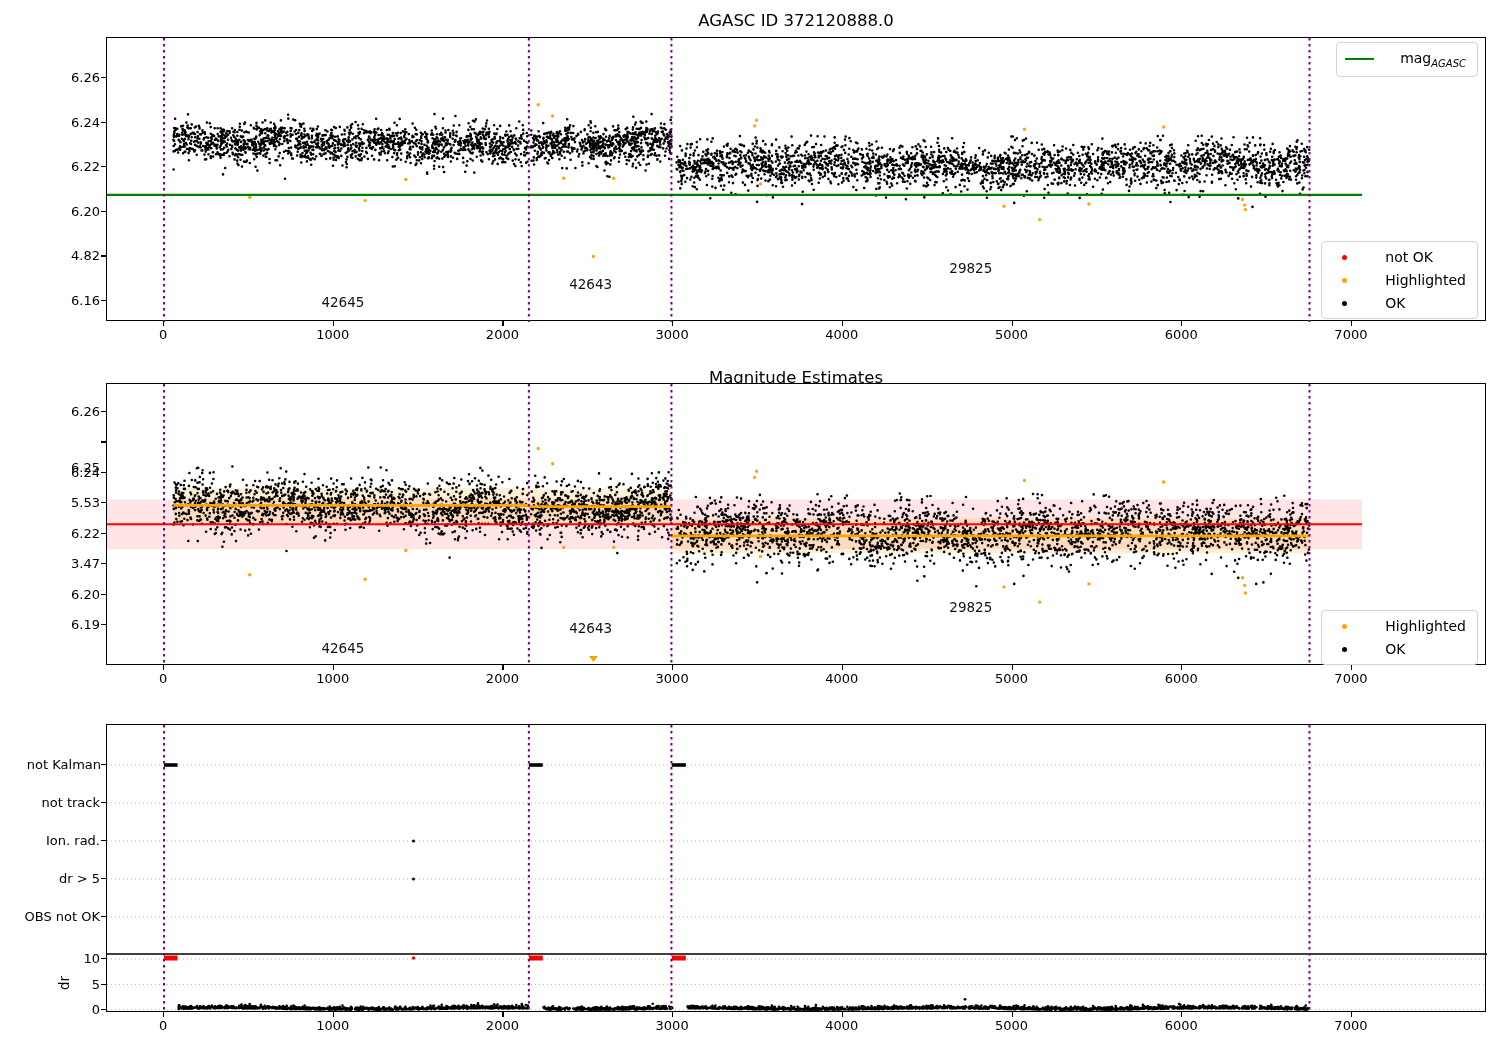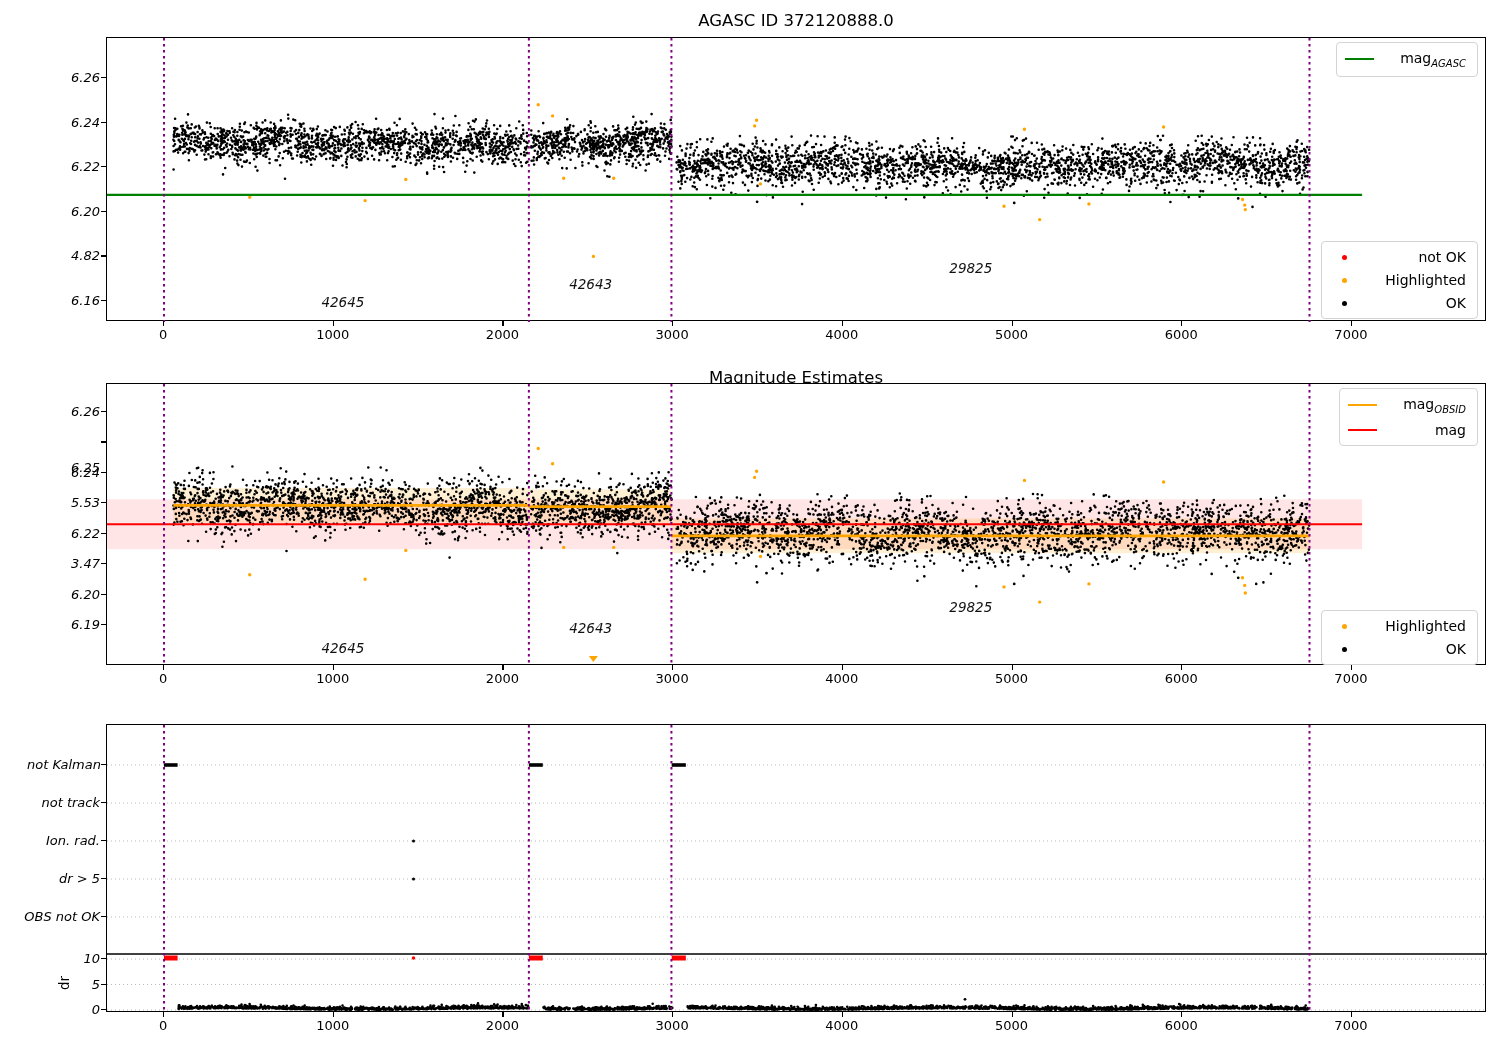--- a/index.html
+++ b/index.html
@@ -2,27 +2,27 @@
 <html><head>
 <meta charset="utf-8">
 <style>
   html,body{margin:0;padding:0;background:#ffffff;}
   #figure{position:relative;width:1500px;height:1050px;background:#ffffff;overflow:hidden;
           font-family:"DejaVu Sans","Liberation Sans",sans-serif;color:#000;}
   .axes{position:absolute;border:1.1px solid #000;background:#fff;box-sizing:border-box;}
   svg{position:absolute;left:0;top:0;}
   .plot-title{position:absolute;transform:translateX(-50%);font-size:16.5px;color:#000;white-space:nowrap;}
   .ticklabel{position:absolute;font-size:13px;color:#000;white-space:nowrap;}
-  .ticklabel.y{transform:translate(-100%,-50%);font-style:italic;}
+  .ticklabel.y{transform:translate(-100%,-50%);}
   .ticklabel.x{transform:translate(-50%,0);}
-  .annot{position:absolute;transform:translate(-50%,-50%);font-size:13.5px;color:#111;white-space:nowrap;font-style:italic;}
+  .annot{position:absolute;transform:translate(-50%,-50%);font-size:13.5px;color:#111;white-space:nowrap;}
   .legend{position:absolute;display:flex;flex-direction:column;gap:7px;
           background:rgba(255,255,255,0.9);border:1px solid #d4d4d4;border-radius:4px;
           padding:7px 11px 7px 8px;font-size:14px;z-index:30;}
-  .legend .item{display:flex;align-items:center;gap:26px;white-space:nowrap;justify-content:space-between;}
+  .legend .item{display:flex;align-items:center;gap:26px;white-space:nowrap;}
   .legend .marker{width:29px;display:flex;justify-content:center;align-items:center;flex:0 0 29px;}
   .legend .mline{width:29px;height:0;border-top-style:solid;border-top-width:2.6px;}
   .legend .mdot{width:5px;height:5px;border-radius:50%;}
   .legend sub{font-size:10px;font-style:italic;}
   .ylab-dr{position:absolute;transform:translate(-50%,-50%) rotate(-90deg);font-size:13.5px;}
 </style>
 </head>
 <body>
 
 <div id="figure">
@@ -121,34 +121,20 @@
         <span class="marker">
           <span class="mdot" style="background: rgb(255, 165, 0);"></span>
         </span>
         <span>Highlighted</span>
       </div>
       <div class="item">
         <span class="marker">
           <span class="mdot" style="background: rgb(0, 0, 0);"></span>
         </span>
         <span>OK</span>
-      </div>
-    </div>
-  <div class="legend" id="leg2a" style="top:388px;right:22px;">
-      <div class="item">
-        <span class="marker">
-          <span class="mline" style="border-top-color: rgb(255, 165, 0);"></span>
-        </span>
-        <span>mag<sub>OBSID</sub></span>
-      </div>
-      <div class="item">
-        <span class="marker">
-          <span class="mline" style="border-top-color: rgb(255, 0, 0);"></span>
-        </span>
-        <span>mag</span>
       </div>
     </div>
   <div class="legend" id="leg2b" style="top:610px;right:22px;">
       <div class="item">
         <span class="marker">
           <span class="mdot" style="background: rgb(255, 165, 0);"></span>
         </span>
         <span>Highlighted</span>
       </div>
       <div class="item">

